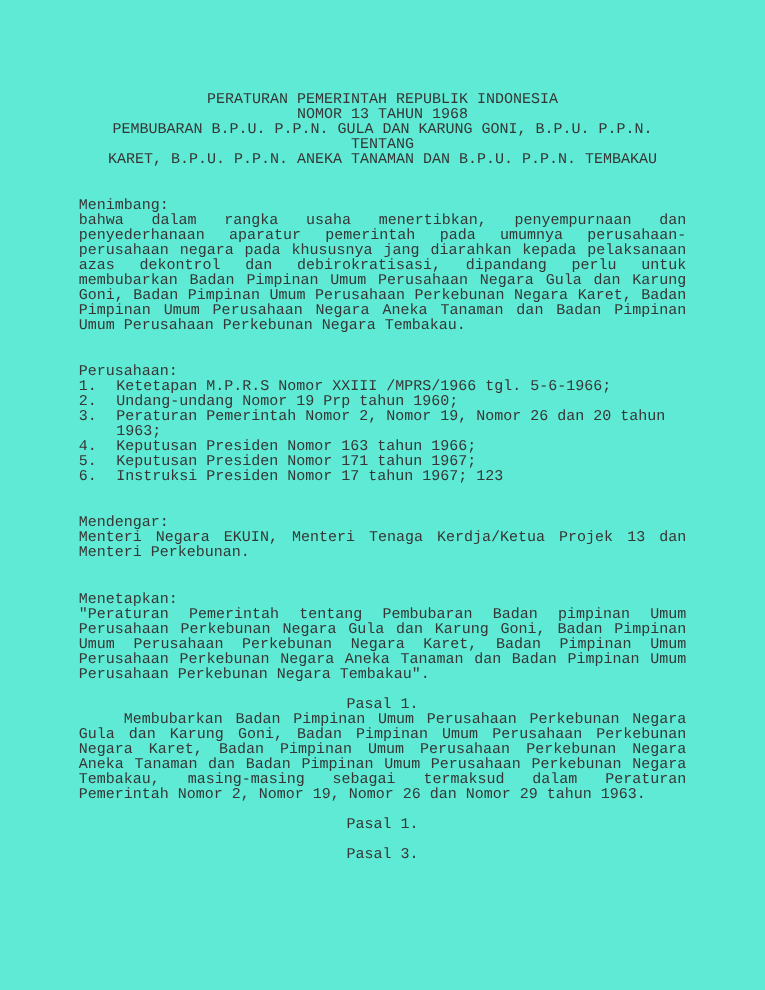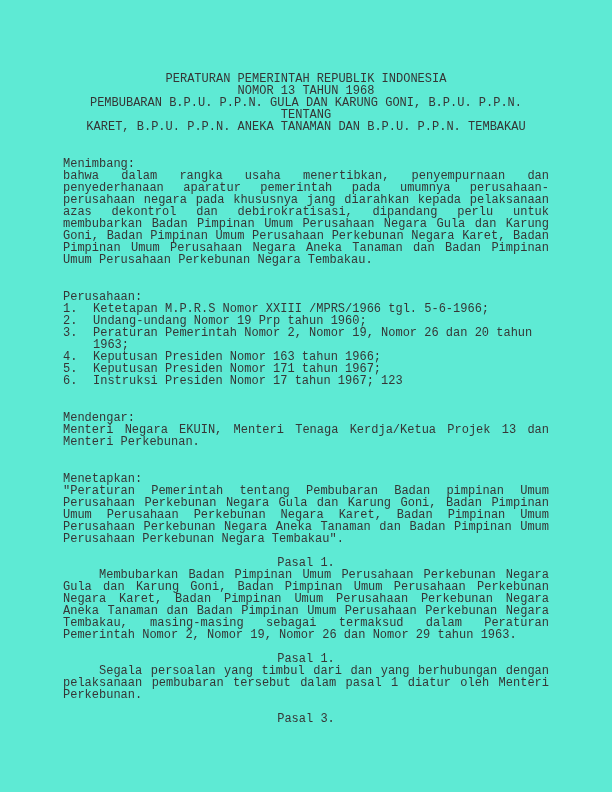--- a/index.html
+++ b/index.html
@@ -93,21 +93,20 @@
       <div class="just">"Peraturan Pemerintah tentang Pembubaran Badan pimpinan Umum Perusahaan Perkebunan Negara Gula dan Karung Goni, Badan Pimpinan Umum Perusahaan Perkebunan Negara Karet, Badan Pimpinan Umum Perusahaan Perkebunan Negara Aneka Tanaman dan Badan Pimpinan Umum Perusahaan Perkebunan Negara Tembakau".</div>
     </div>
 
     <div class="block">
       <div class="center line">Pasal 1.</div>
       <div class="just indent">Membubarkan Badan Pimpinan Umum Perusahaan Perkebunan Negara Gula dan Karung Goni, Badan Pimpinan Umum Perusahaan Perkebunan Negara Karet, Badan Pimpinan Umum Perusahaan Perkebunan Negara Aneka Tanaman dan Badan Pimpinan Umum Perusahaan Perkebunan Negara Tembakau, masing-masing sebagai termaksud dalam Peraturan Pemerintah Nomor 2, Nomor 19, Nomor 26 dan Nomor 29 tahun 1963.</div>
     </div>
 
     <div class="block">
       <div class="center line">Pasal 1.</div>
-      <div class="just indent">Segala persoalan yang timbul dari dan yang berhubungan dengan pelaksanaan pembubaran tersebut dalam pasal 1 diatur oleh Menteri Perkebunan.</div>
     </div>
 
     <div class="block">
       <div class="center line">Pasal 3.</div>
     </div>
 
   </div>
 </div>
 
 </body></html>

